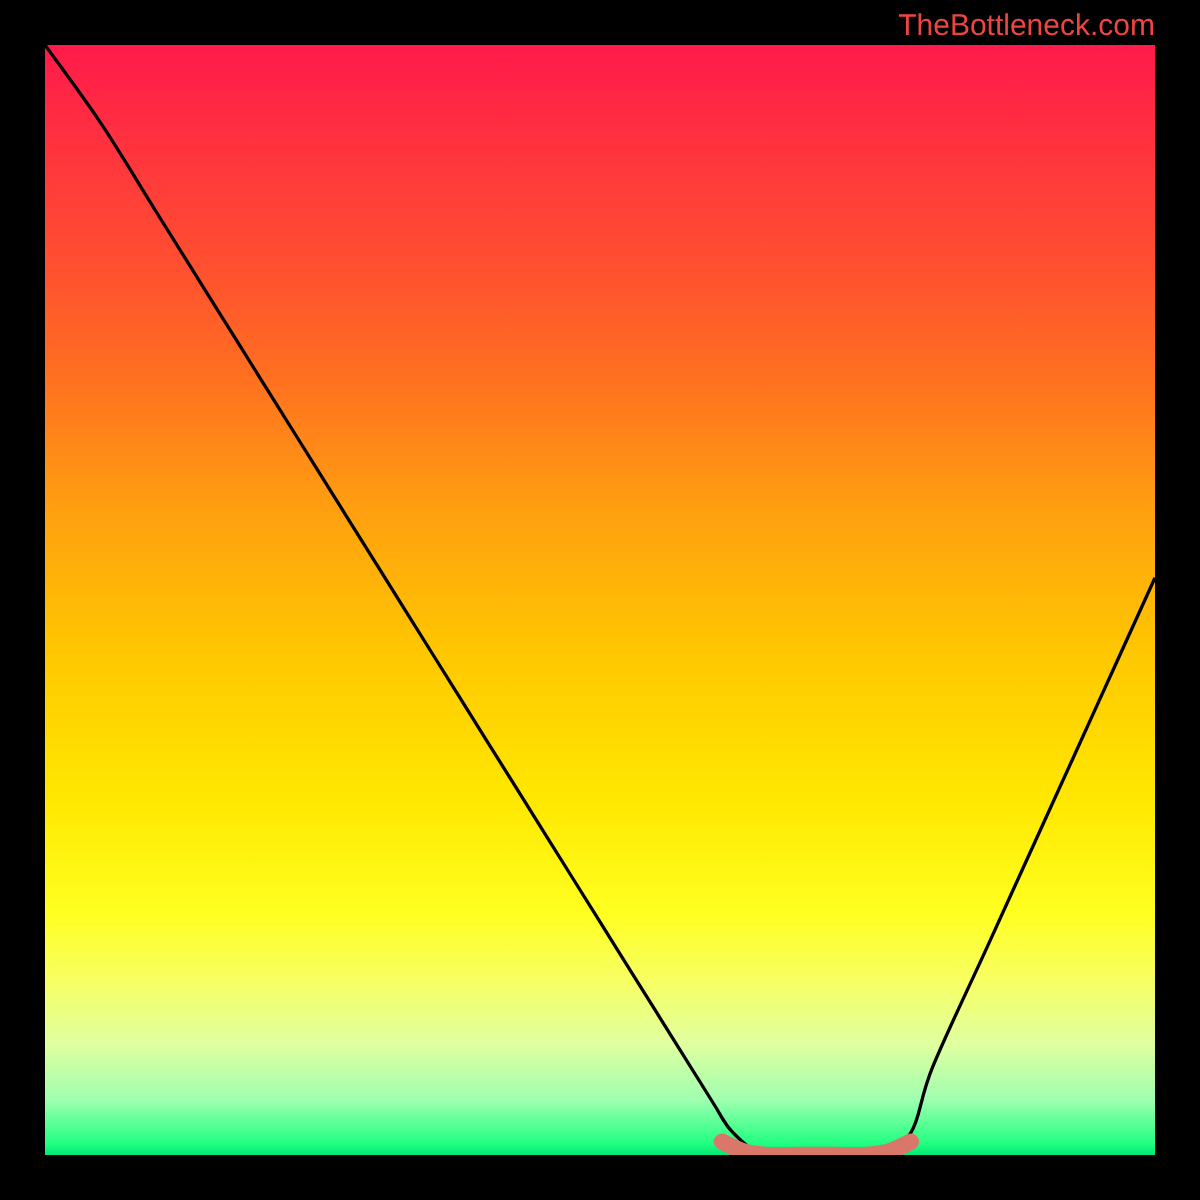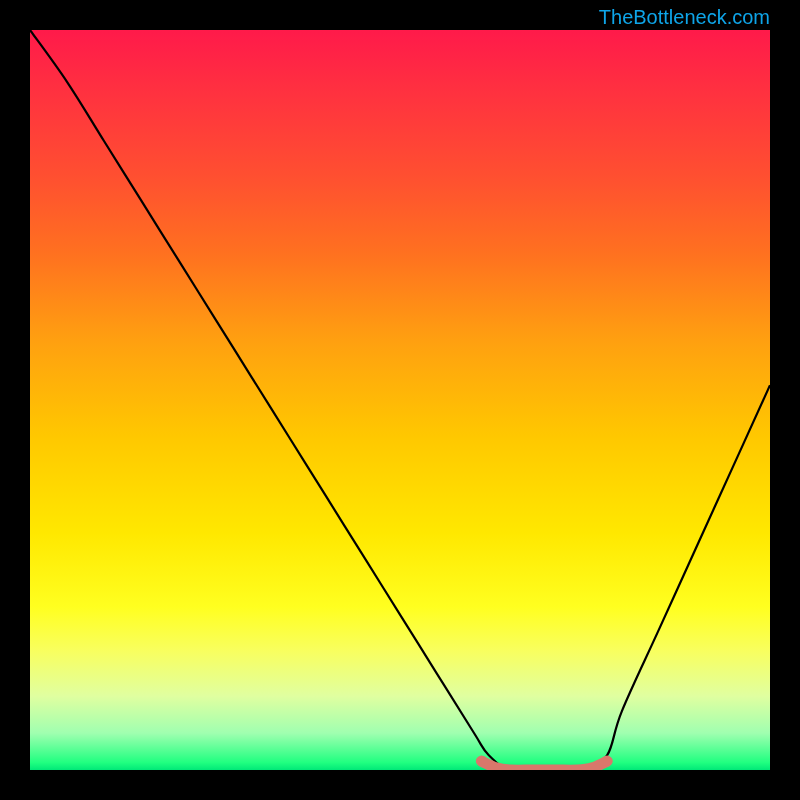--- a/index.html
+++ b/index.html
@@ -36,21 +36,21 @@
       #e0ffa0 90%,
       #a0ffb0 95%,
       #20ff80 99%,
       #00e878 100%
     );
   }
   .attribution {
     position: absolute;
     top: 6px;
     right: 30px;
-    color: #0ea5e9;
+    color: #ef4444;
     font-size: 20px;
     font-weight: 500;
     z-index: 10;
   }
   svg.curve {
     position: absolute;
     left: 0;
     top: 0;
     width: 740px;
     height: 740px;

